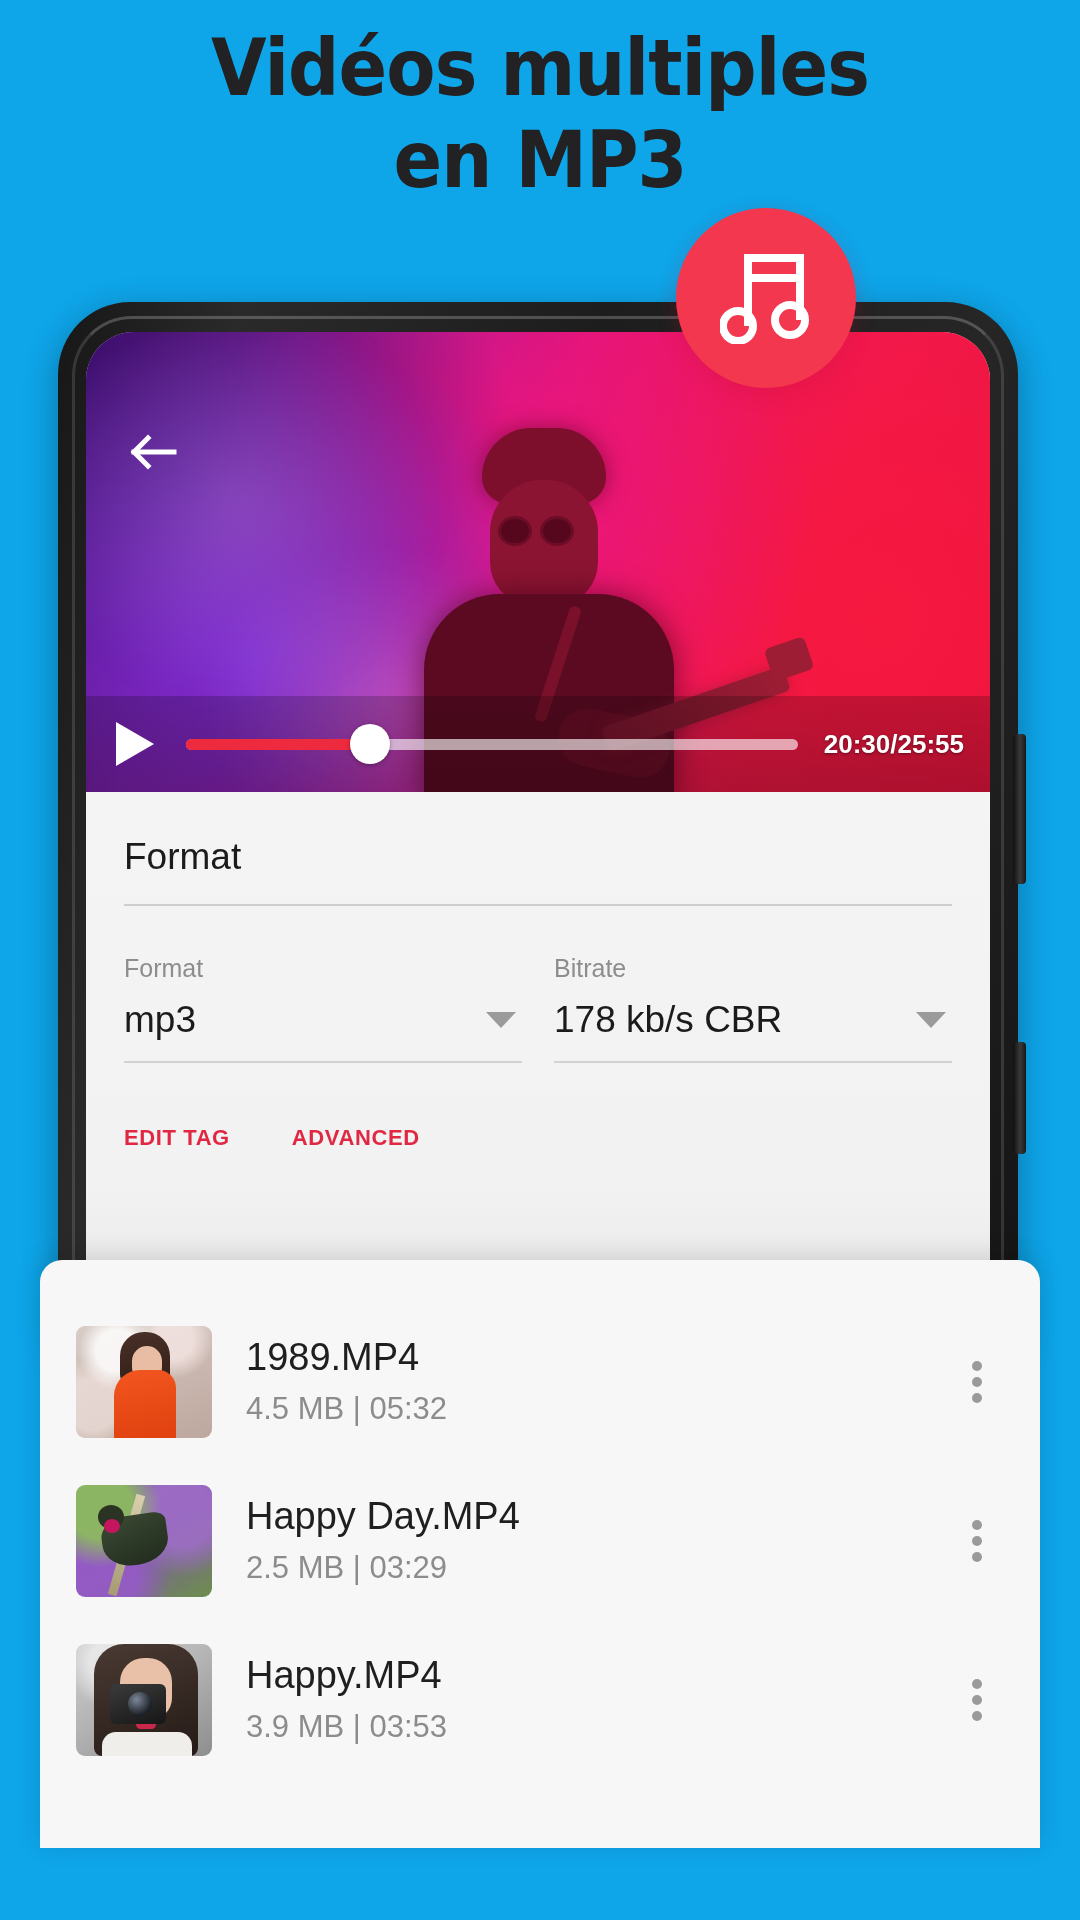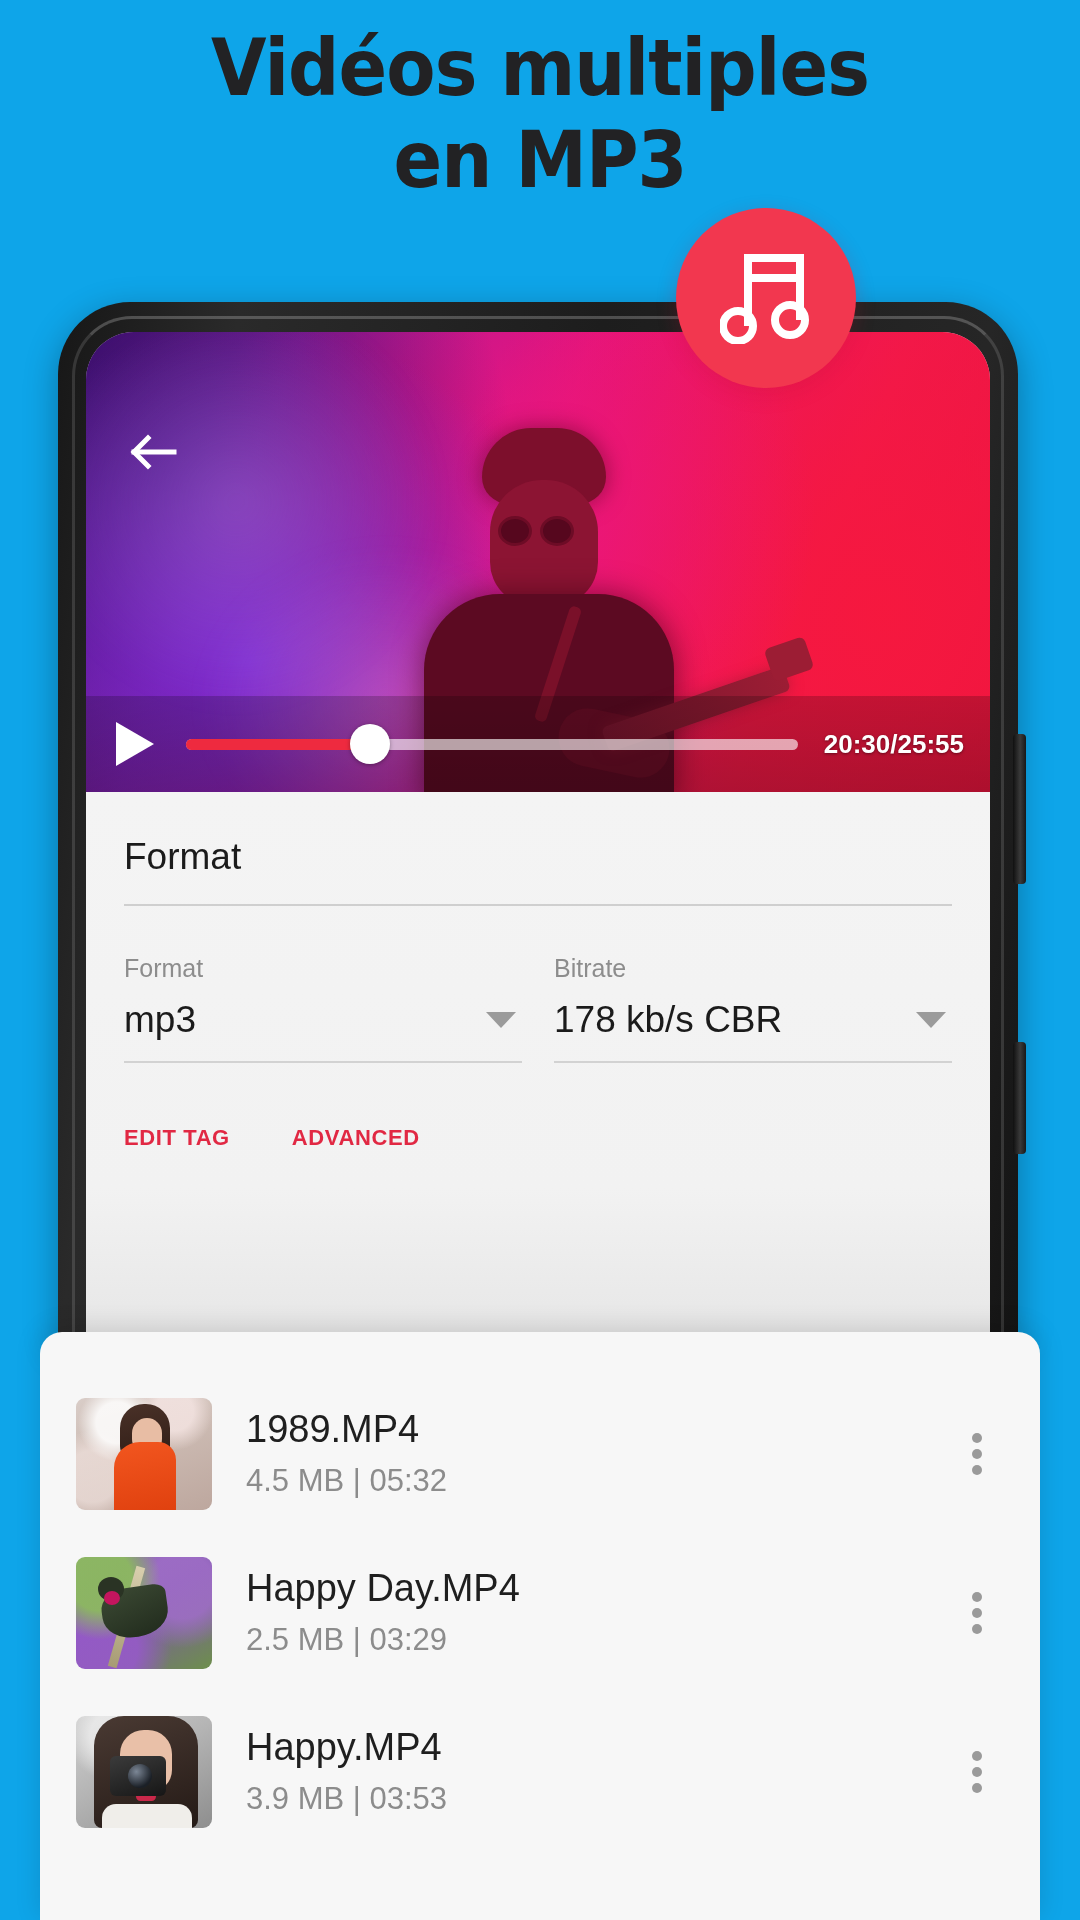--- a/index.html
+++ b/index.html
@@ -199,21 +199,21 @@
   .badge {
     position:absolute; left:676px; top:208px;
     width:180px; height:180px; border-radius:50%;
     background:#f2374f;
     box-shadow:0 6px 20px rgba(190,20,50,.22);
     display:flex; align-items:center; justify-content:center;
   }
 
   
   .files-card {
-    position:absolute; left:40px; top:1332px;
+    position:absolute; left:40px; top:1260px;
     width:1000px; height:588px;
     background:#f7f7f7;
     border-radius:22px 22px 0 0;
     box-shadow:0 -4px 26px rgba(0,0,0,.13);
     overflow:hidden;
   }
   .file-row {
     position:relative; display:flex; align-items:center;
     height:159px; padding:0 36px 0 36px;
   }

